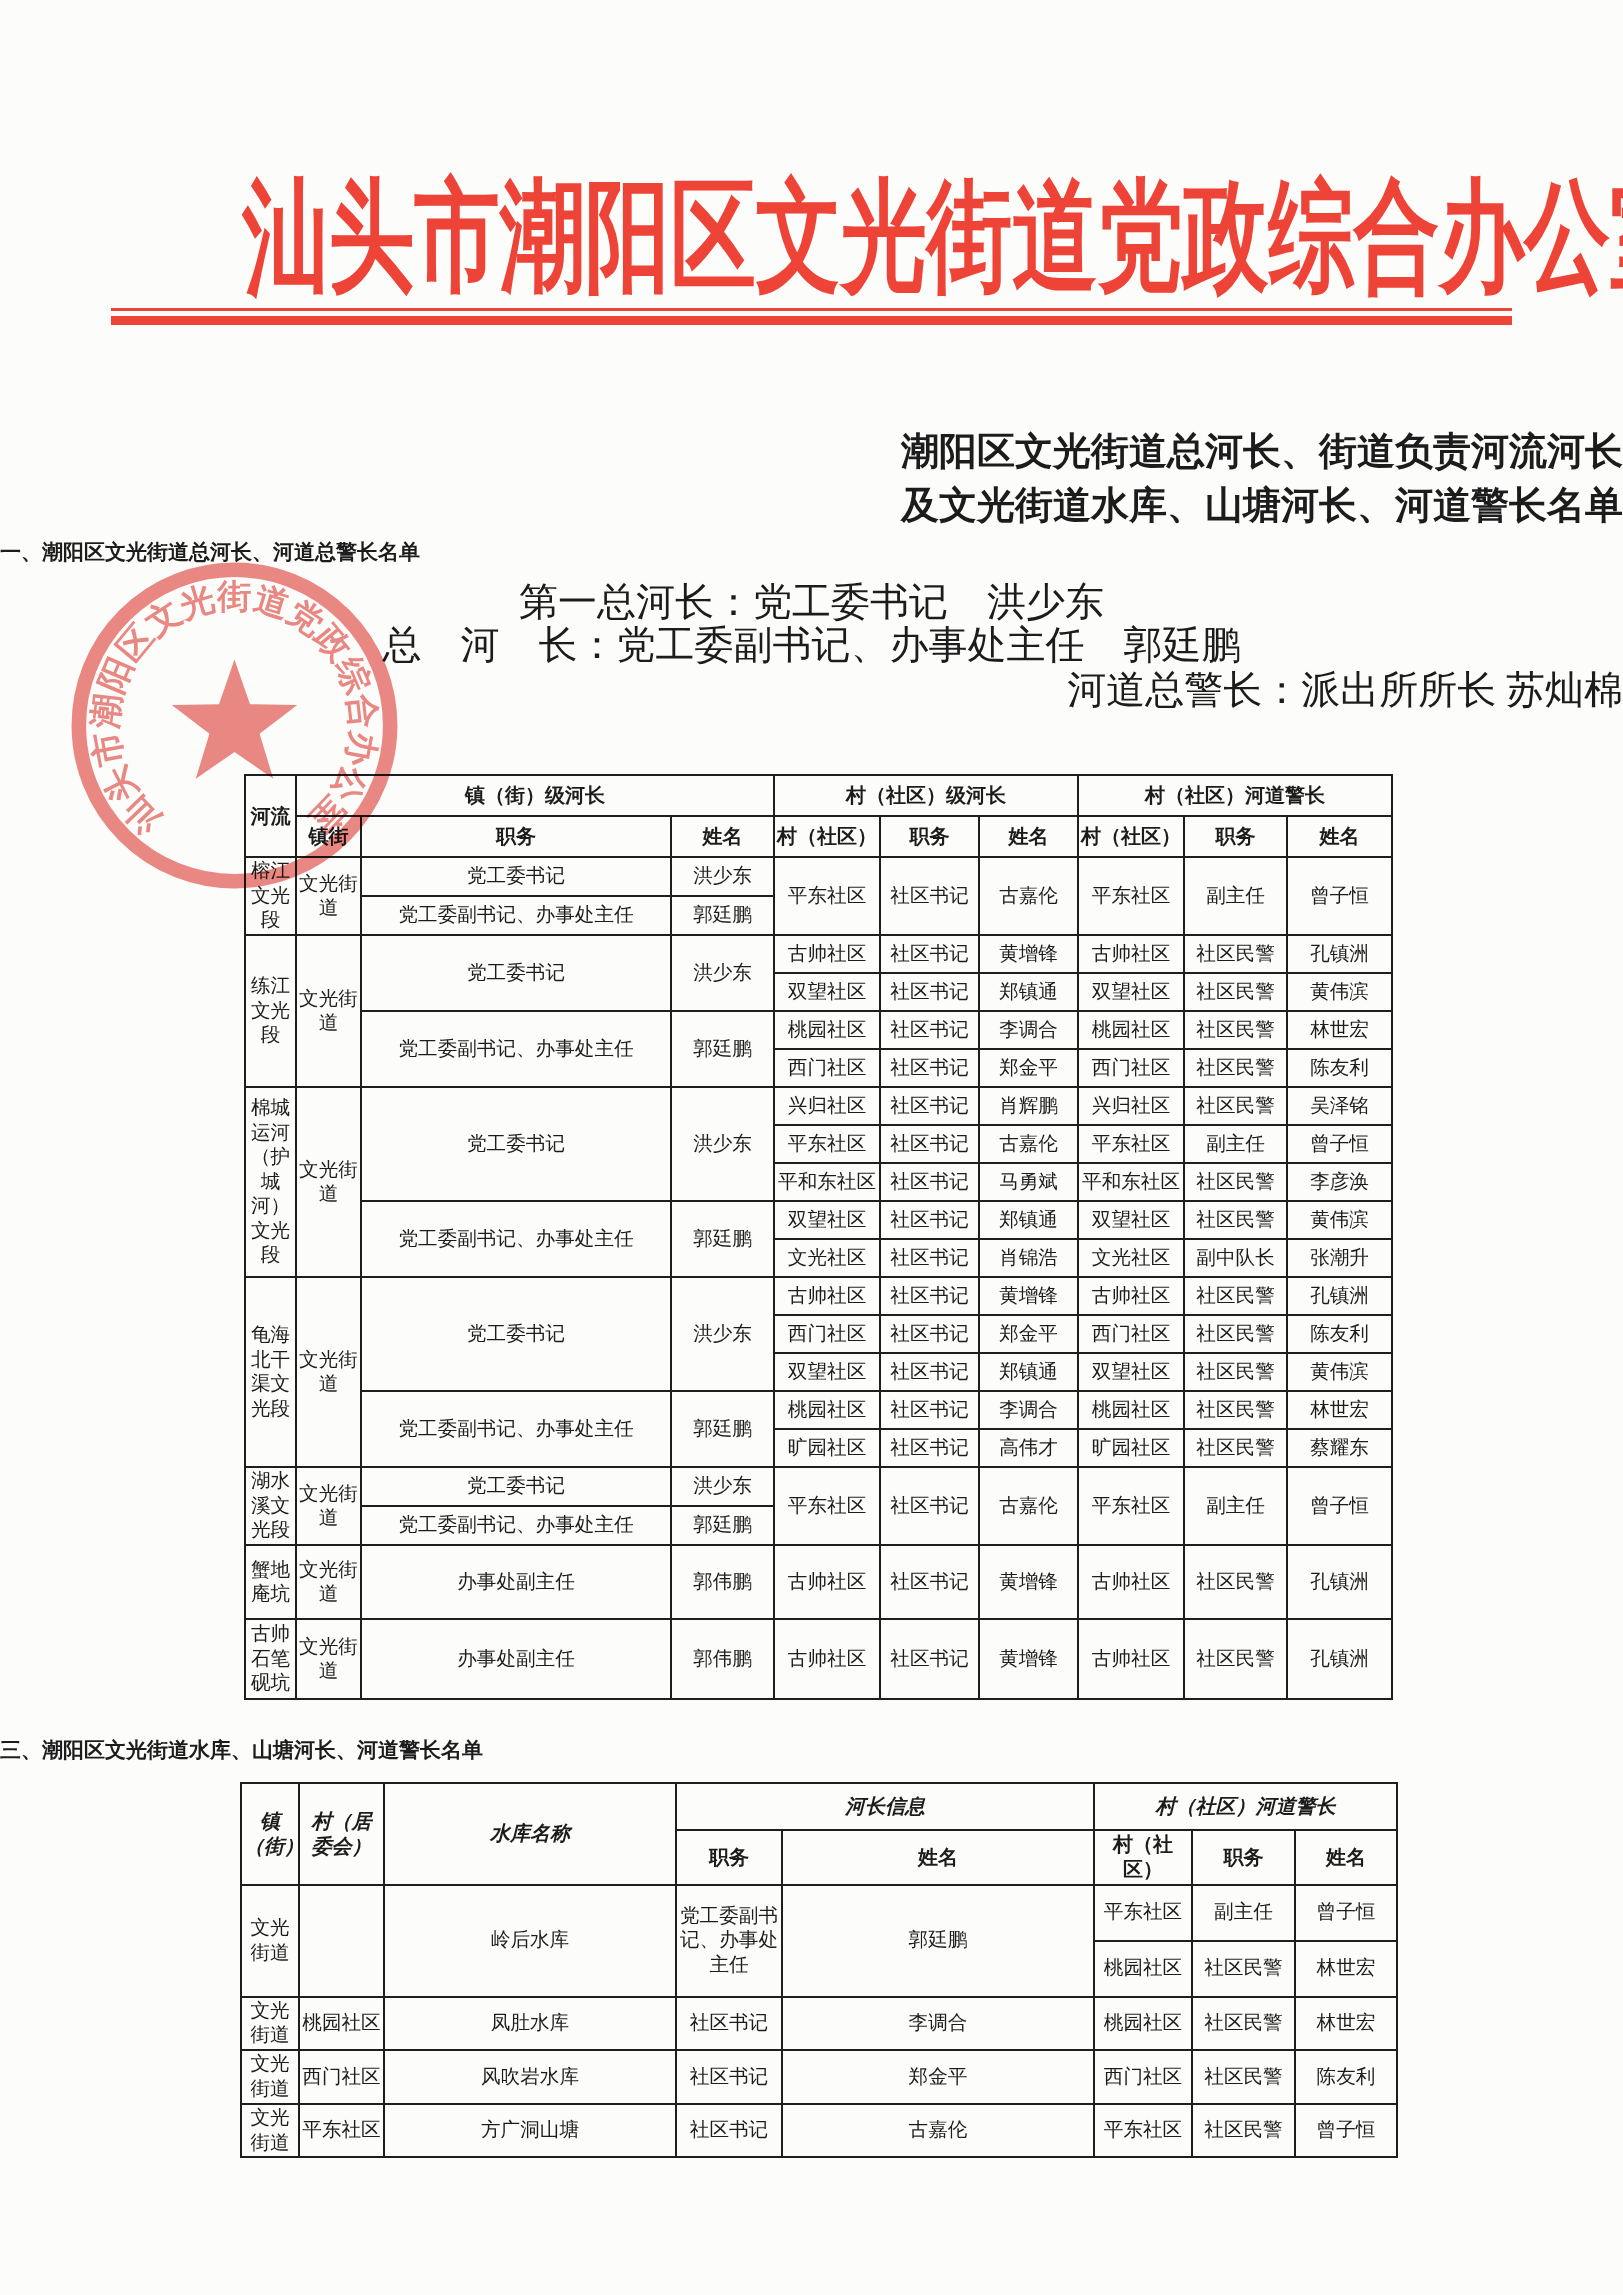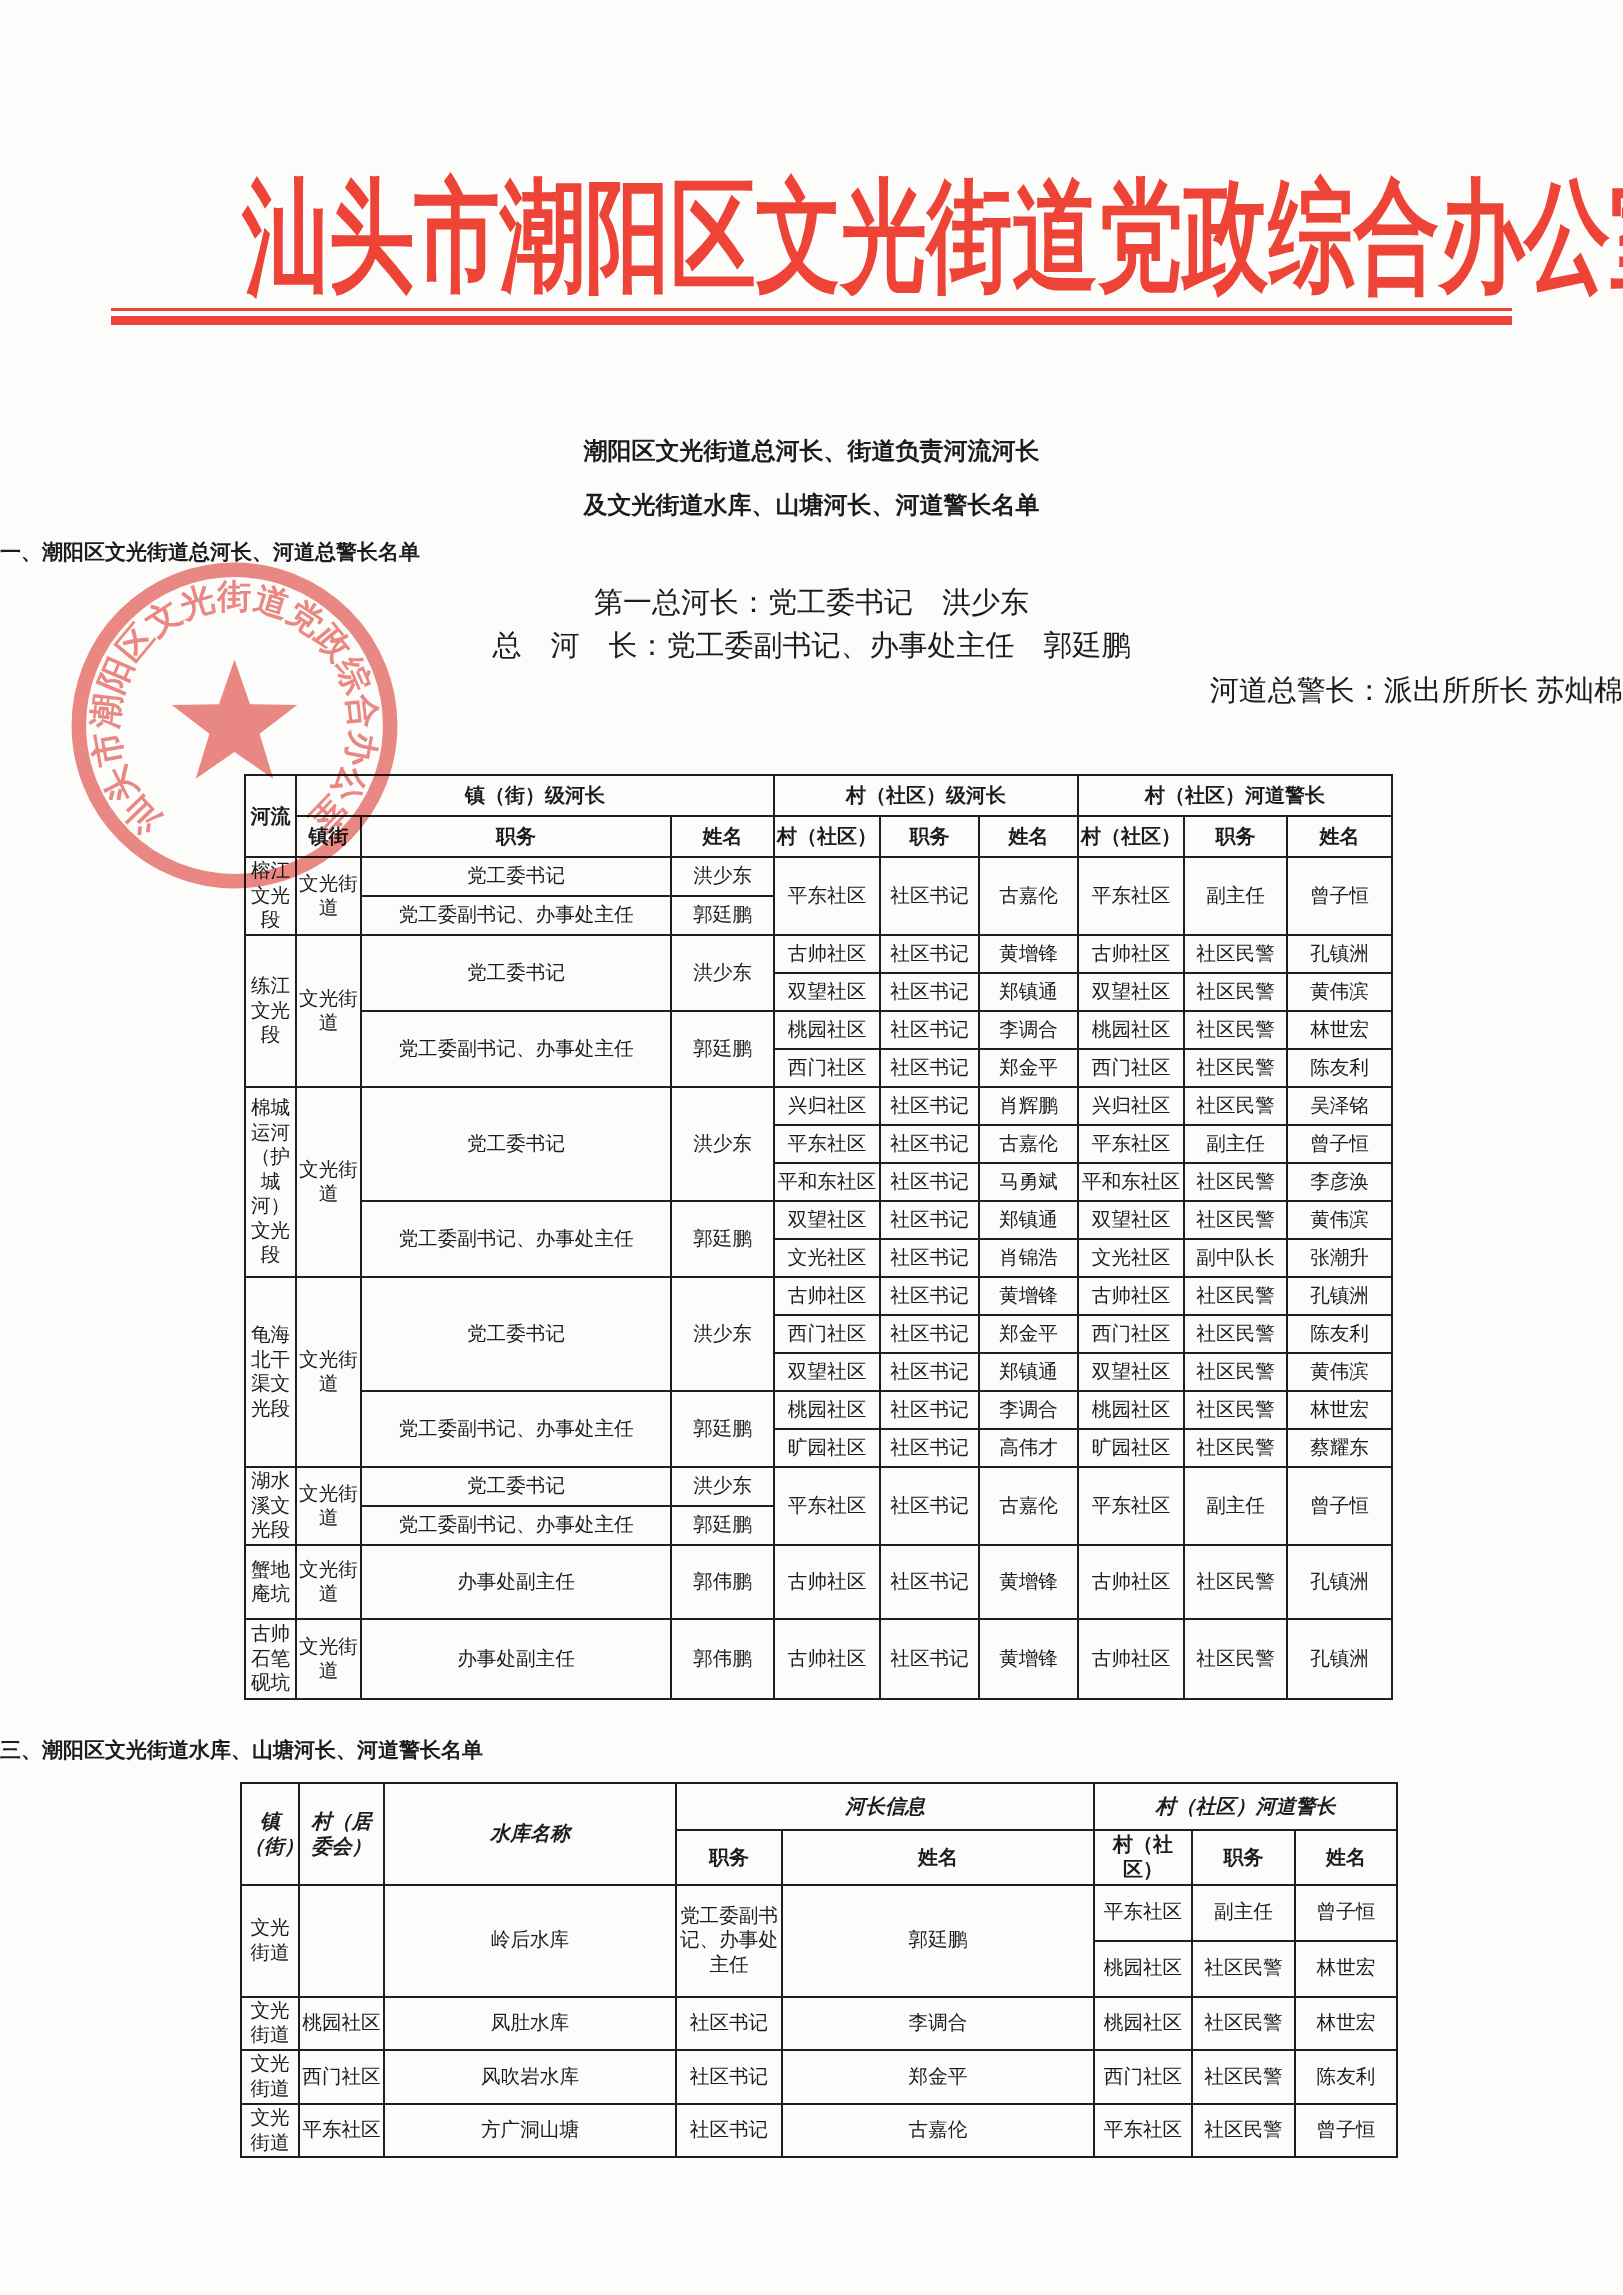--- a/index.html
+++ b/index.html
@@ -18,32 +18,32 @@
     position:absolute; top:171px; left:0; width:100%;
     text-align:center; font-size:122px; font-weight:bold;
     color:#ee4438; line-height:131px; white-space:nowrap;
     transform:scaleX(0.70); transform-origin:center;
   }
   .rule-thin{position:absolute; top:308px; left:111px; width:1401px; height:3.3px; background:#ee4438;}
   .rule-thick{position:absolute; top:316px; left:111px; width:1401px; height:9.2px; background:#ee4438;}
   
   .doc-title{
     position:absolute; top:424px; left:0; width:100%;
-    text-align:center; font-size:24px; font-weight:bold; line-height:54px;
+    text-align:right; font-size:38px; font-weight:bold; line-height:54px;
   }
   .sec-heading{
     position:absolute; left:0; width:100%;
     text-align:left; font-size:21px; font-weight:bold;
   }
   .s1{top:538px;}
   .s2{top:732px;}
   .s3{top:1736px;}
   .roster-line{
     position:absolute; left:0; width:100%;
-    text-align:center; font-size:29px; line-height:34px;
+    text-align:center; font-size:39px; line-height:34px;
   }
   .l1{top:585px;} .l2{top:628px;} .l3{top:673px;text-align:right;}
   
   table{
     position:absolute;
     border-collapse:collapse;
     table-layout:fixed;
     background:transparent;
   }
   #table2{left:244px; top:774px; width:1149px;}

